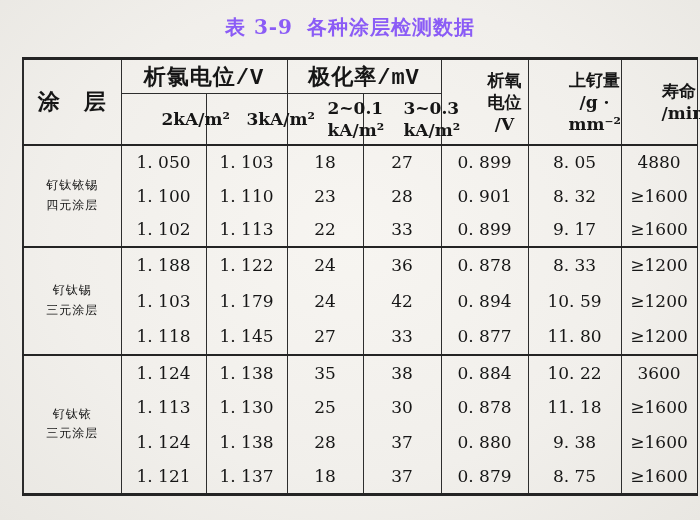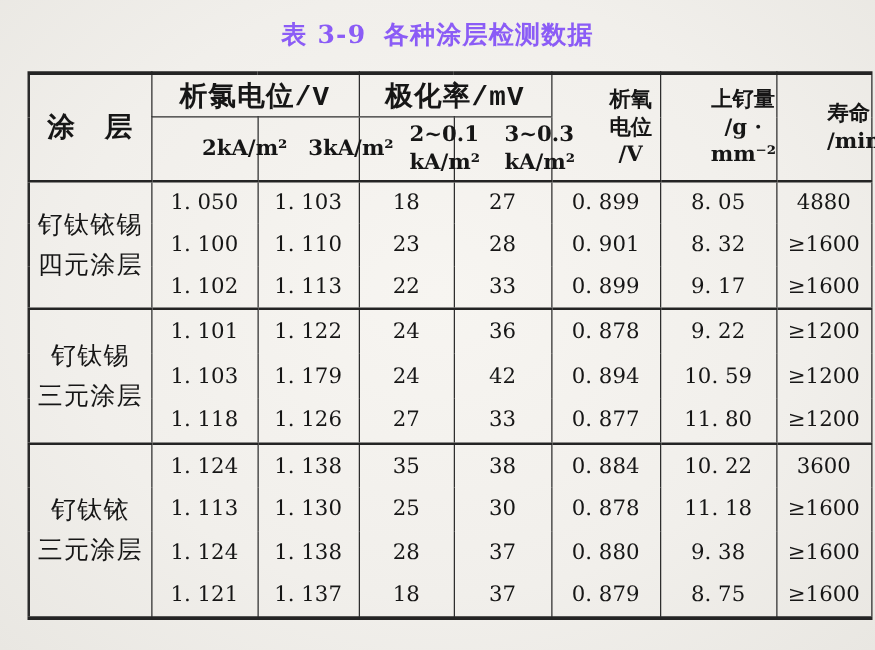--- a/index.html
+++ b/index.html
@@ -32,21 +32,21 @@
   tr.h2 { height:51px; }
   tr.r1 { height:34px; }
   tr.r2 { height:36px; }
   tr.r3 { height:35px; }
   .hd { font-weight:bold; font-size:22px; letter-spacing:1px;font-family:Liberation Mono, monospace; }
   .hd2 { font-weight:bold; font-size:17px; letter-spacing:0;padding-left:40px; }
   .span-hd { border-bottom:1.5px solid #2e2e2e; }
   .two-line span { display:block; line-height:1.3; }
   tr.gs > td { border-top:2px solid #242424; }
   tr.hs > td { border-top:2.5px solid #242424; }
-  td.lbl { font-size:20px; letter-spacing:1px;font-family:Liberation Serif, serif; }
+  td.lbl { font-size:12px; letter-spacing:1px; }
   td.lbl span { display:block; line-height:1.6; }
   td.d { font-size:17px; }
 </style>
 </head>
 <body>
 
 <div class="page-title">
   <span>表 3-9</span><span class="gap"></span><span>各种涂层检测数据</span>
 </div>
 
@@ -122,40 +122,40 @@
     <td class="d">0. 899</td>
     <td class="d">9. 17</td>
     <td class="d">≥1600</td>
   </tr>
 
   <tr class="r2 gs">
     <td class="lbl" rowspan="3">
       <span>钌钛锡</span>
       <span>三元涂层</span>
     </td>
-    <td class="d">1. 101</td>
+    <td class="d">1. 188</td>
     <td class="d">1. 122</td>
     <td class="d">24</td>
     <td class="d">36</td>
     <td class="d">0. 878</td>
-    <td class="d">9. 22</td>
+    <td class="d">8. 33</td>
     <td class="d">≥1200</td>
   </tr>
   <tr class="r2">
     <td class="d">1. 103</td>
     <td class="d">1. 179</td>
     <td class="d">24</td>
     <td class="d">42</td>
     <td class="d">0. 894</td>
     <td class="d">10. 59</td>
     <td class="d">≥1200</td>
   </tr>
   <tr class="r2">
     <td class="d">1. 118</td>
-    <td class="d">1. 126</td>
+    <td class="d">1. 145</td>
     <td class="d">27</td>
     <td class="d">33</td>
     <td class="d">0. 877</td>
     <td class="d">11. 80</td>
     <td class="d">≥1200</td>
   </tr>
 
   <tr class="r3 gs">
     <td class="lbl" rowspan="4">
       <span>钌钛铱</span>

